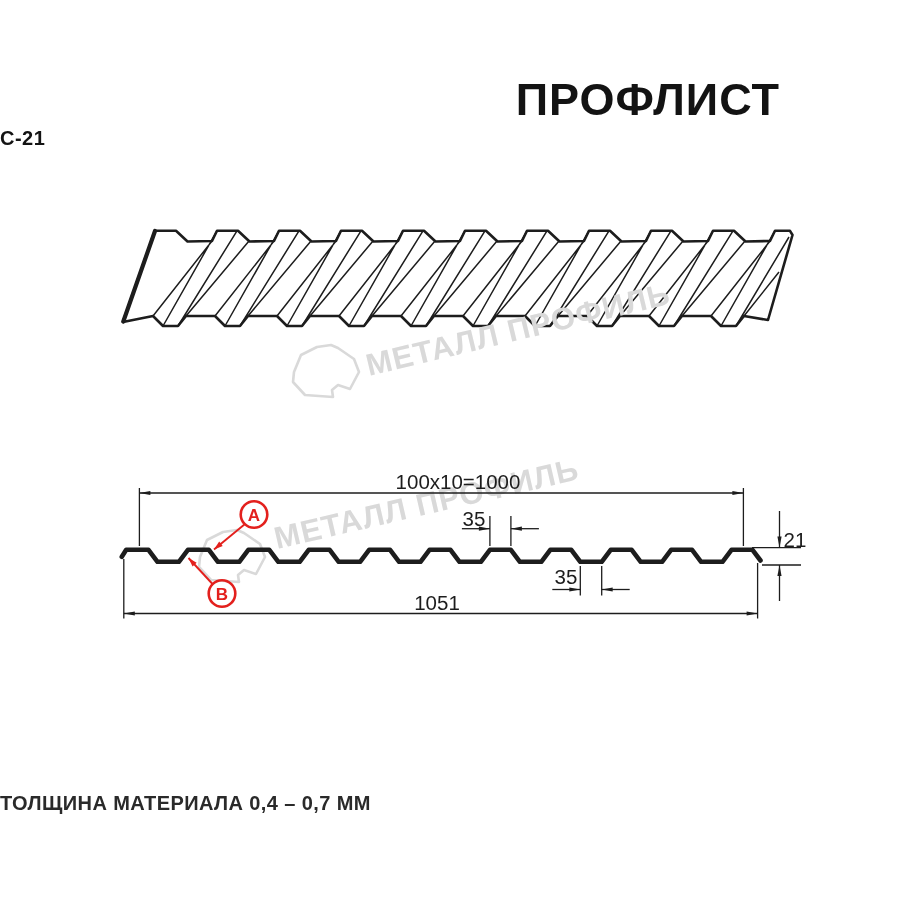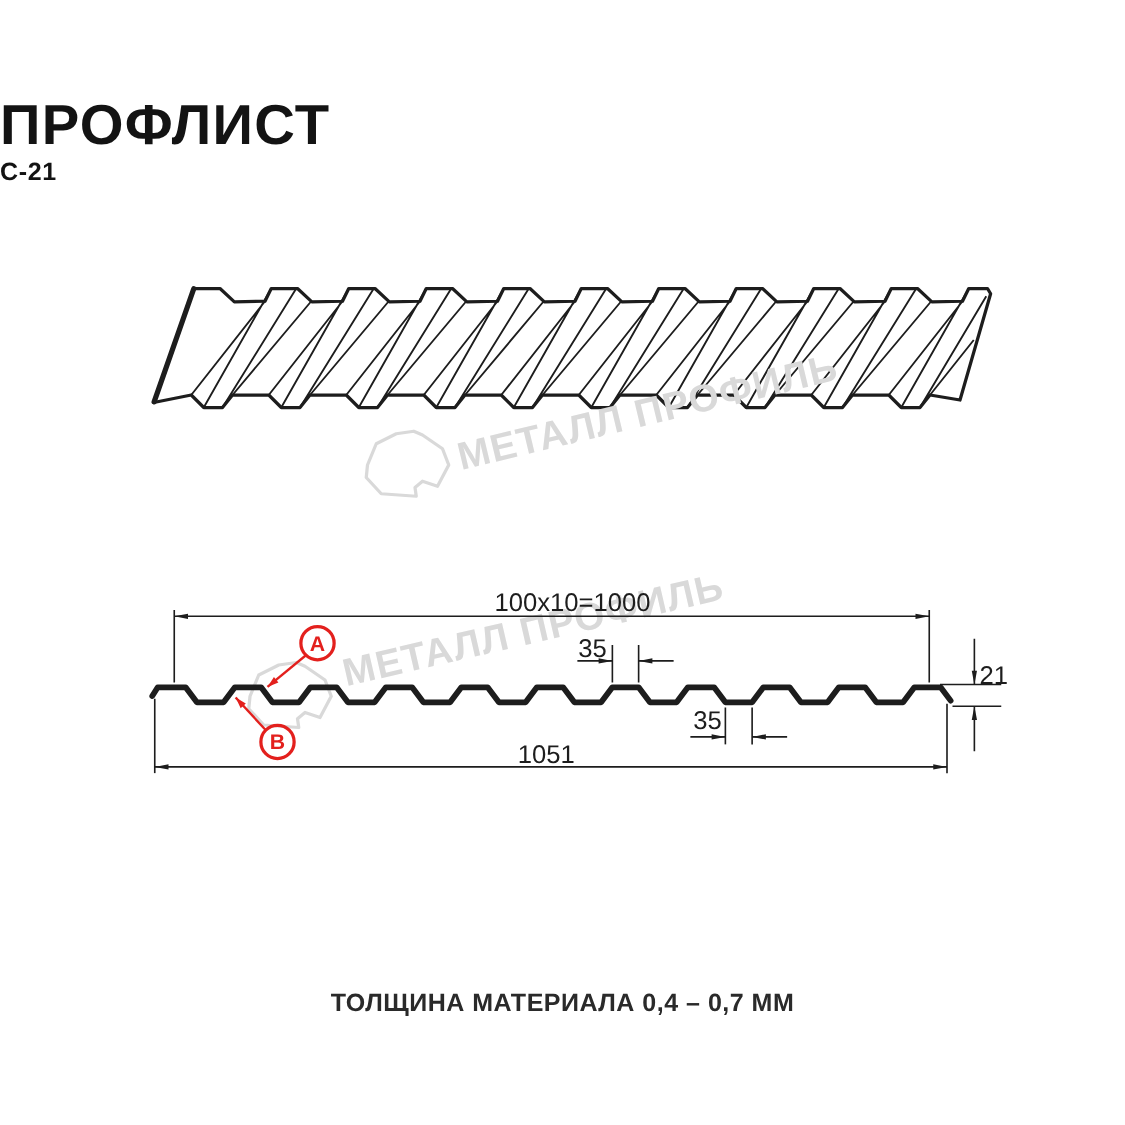--- a/index.html
+++ b/index.html
@@ -1,29 +1,29 @@
 <!DOCTYPE html>
 <html><head>
 <meta charset="utf-8">
 <style>
   html,body{margin:0;padding:0;background:#ffffff;}
   .canvas{
     position:relative;width:900px;height:900px;background:#ffffff;
     overflow:hidden;font-family:"Liberation Sans",sans-serif;
   }
   .title{
-    position:absolute;top:74px;left:0;width:780px;text-align:left;
+    position:absolute;top:74px;left:0;width:780px;text-align:right;
     font-size:45px;font-weight:800;color:#131313;letter-spacing:1px;
   }
   .subtitle{
     position:absolute;top:127px;left:0;width:900px;text-align:left;
     font-size:20px;font-weight:700;color:#131313;letter-spacing:0.5px;
   }
   .footer-note{
-    position:absolute;top:792px;left:0;width:900px;text-align:center;
+    position:absolute;top:792px;left:0;width:900px;
     font-size:20px;font-weight:600;color:#2a2a2a;letter-spacing:0.4px;
   }
   svg{position:absolute;left:0;top:0;}
   .dim-label{font:20.5px "Liberation Sans",sans-serif;fill:#1d1d1d;}
   .callout-letter{font:600 17px "Liberation Sans",sans-serif;fill:#e3201d;}
   .wm-text{font:700 31px "Liberation Sans",sans-serif;fill:#d9d9d9;letter-spacing:1px;}
 </style>
 </head>
 <body>
 

